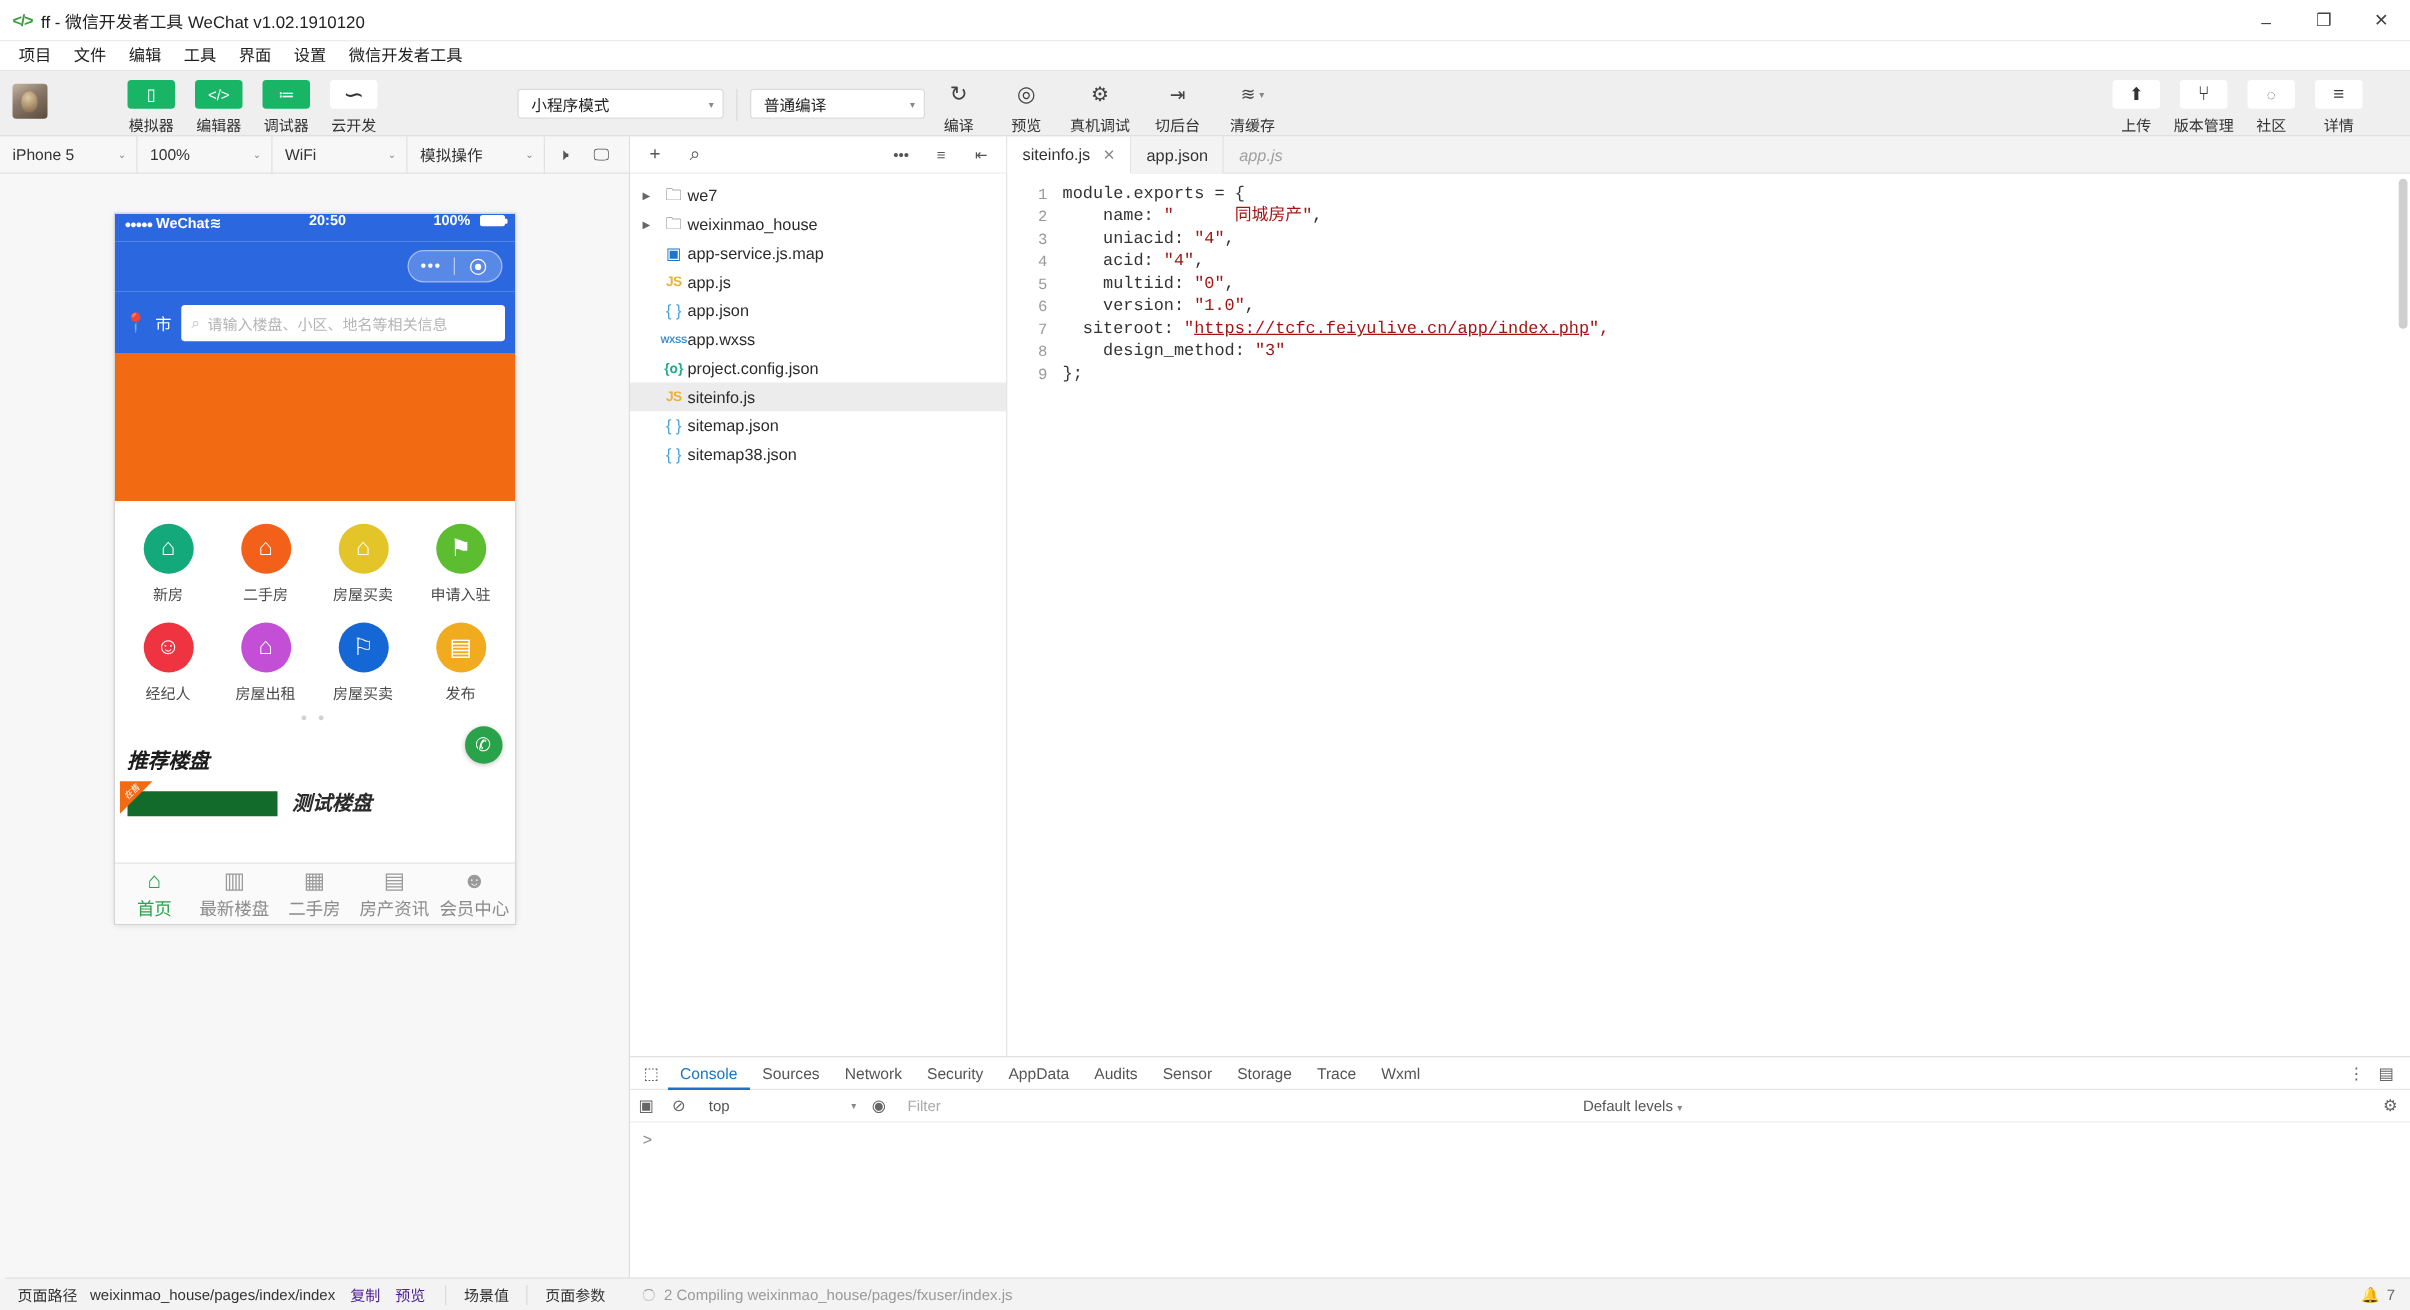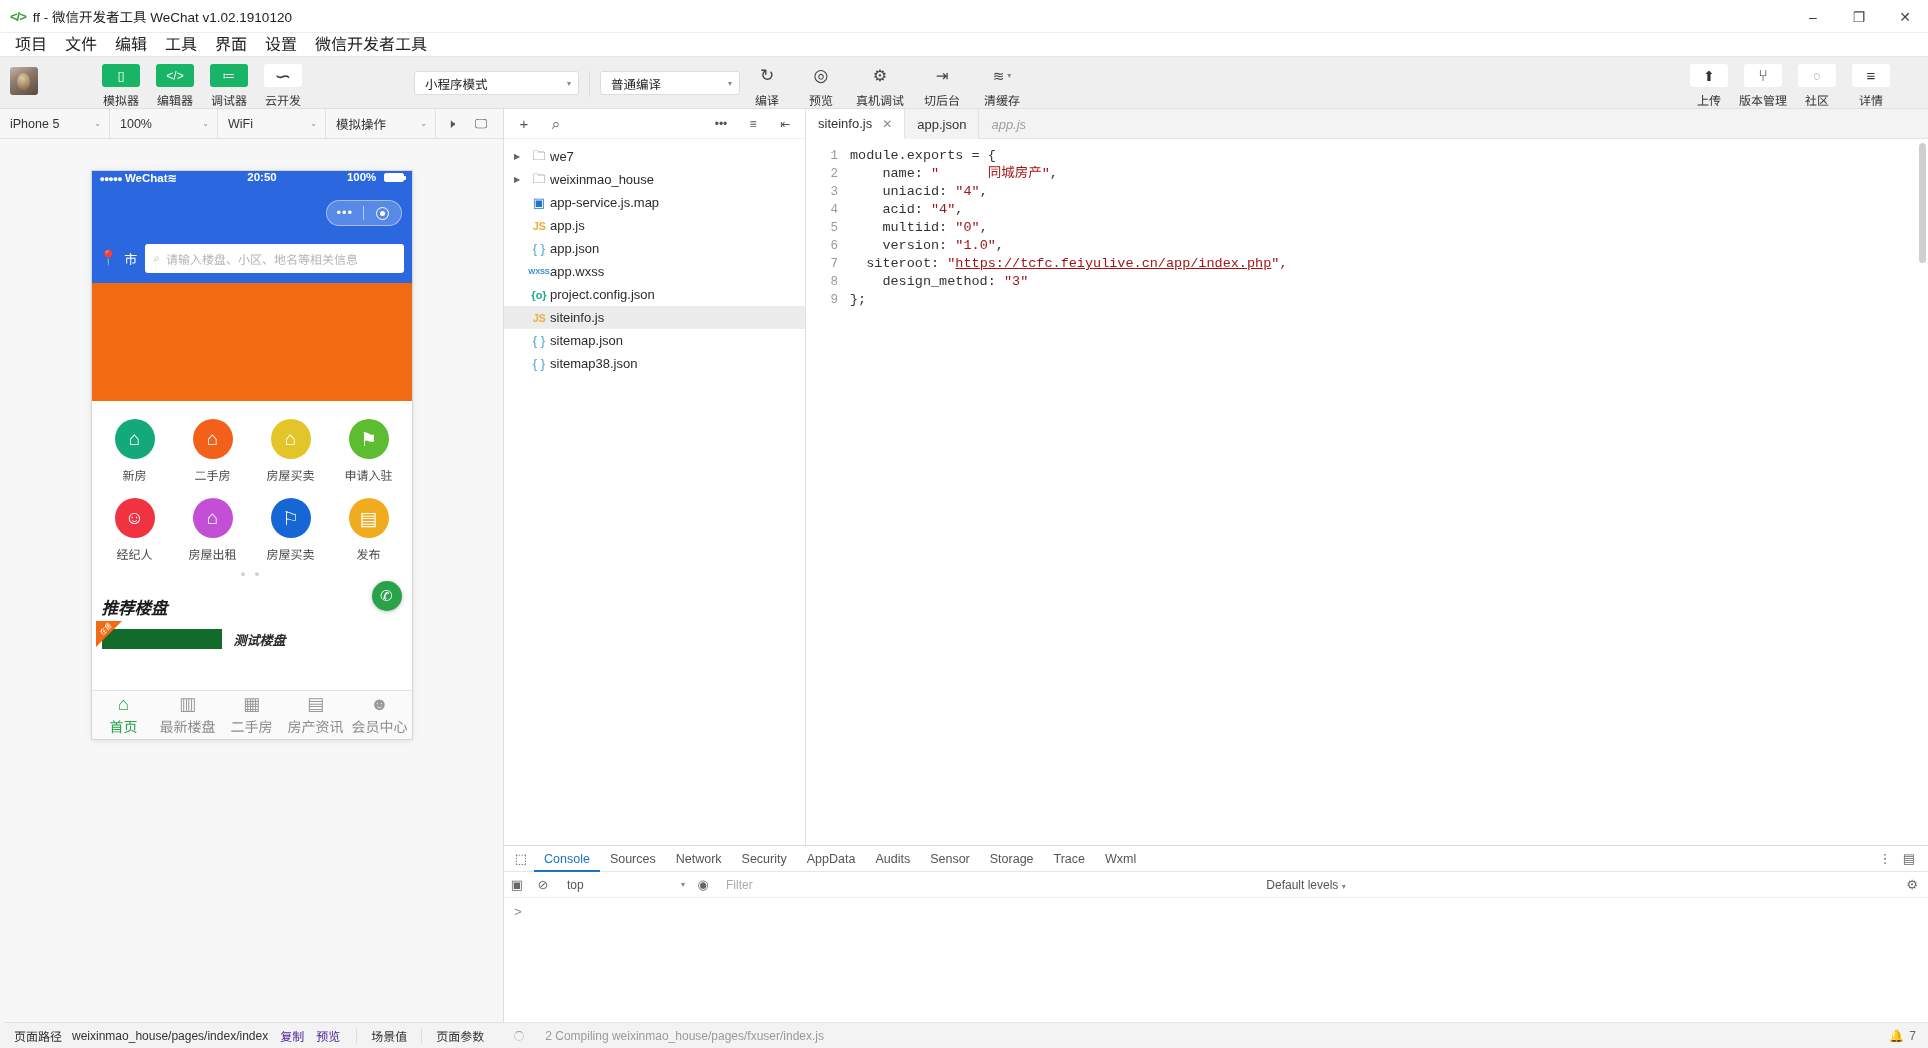--- a/index.html
+++ b/index.html
@@ -40,21 +40,21 @@
 
   
   .menubar {
     height: 24px; width: 100%;
     background: #ffffff;
     display: flex; align-items: center;
     padding-left: 6px;
     border-bottom: 1px solid #e6e6e6;
   }
   .menu-item {
-    padding: 2px 9px; font-size: 16px; color: #222;
+    padding: 2px 9px; font-size: 13px; color: #222;
     line-height: 18px; cursor: default;
   }
 
   
   .toolbar {
     height: 52px; width: 100%;
     background: #efefef;
     display: flex; align-items: flex-start;
     position: relative;
     border-bottom: 1px solid #e0e0e0;
@@ -222,21 +222,21 @@
   .rec-flag {
     position:absolute; left:-6px; top:-8px;
     width:0;height:0;
     border-left: 26px solid #f26a12;
     border-bottom: 26px solid transparent;
   }
   .rec-flag span{
     position:absolute; left:-24px; top:3px; color:#fff; font-size:7px;
     transform: rotate(-45deg); white-space:nowrap;
   }
-  .rec-name { font-size: 13px; font-weight:bold; color:#2b2b2b; margin-left:12px; }
+  .rec-name { font-size: 16px; font-weight:bold; color:#2b2b2b; margin-left:12px; }
   .ph-tabbar {
     position:absolute; left:0; right:0; bottom:0;
     height: 49px; background:#fafafa; border-top:1px solid #e4e4e4;
     display:flex;
   }
   .tabi { flex:1; display:flex; flex-direction:column; align-items:center; justify-content:center; }
   .tabi .ti { font-size:18px; color:#9a9a9a; line-height:19px; }
   .tabi .tl { font-size:14px; color:#8c8c8c; margin-top:2px; }
   .tabi.active .ti, .tabi.active .tl { color:#2aa24a; }
   .fab {
@@ -351,21 +351,21 @@
   .statusbar {
     position:absolute; left:4px; right:0; bottom:0; height:26px;
     background:#f3f3f3; border-top:1px solid #e2e2e2;
     display:flex; align-items:center; font-size:12px; color:#333;
   }
   .sb-label { margin-left:10px; color:#333; }
   .sb-path { margin-left:10px; }
   .sb-link { color:#4c1d95; margin-left:12px; }
   .sb-sep { width:1px; height:16px; background:#dcdcdc; margin:0 0 0 16px;}
   .sb-btn { padding:0 14px; color:#333;}
-  .sb-compiling { margin-left:16px; color:#9a9a9a; display:flex; align-items:center; gap:21px;}
+  .sb-compiling { margin-left:16px; color:#9a9a9a; display:flex; align-items:center; gap:7px;}
   .spin {
     width:10px;height:10px;border-radius:50%;
     border:1.4px solid #cfcfcf; border-top-color:#9a9a9a; display:block;
   }
   .sb-right { margin-left:auto; margin-right:12px; display:flex; align-items:center; gap:5px; color:#666;}
 </style>
 </head>
 <body>
 
 <div class="titlebar">

